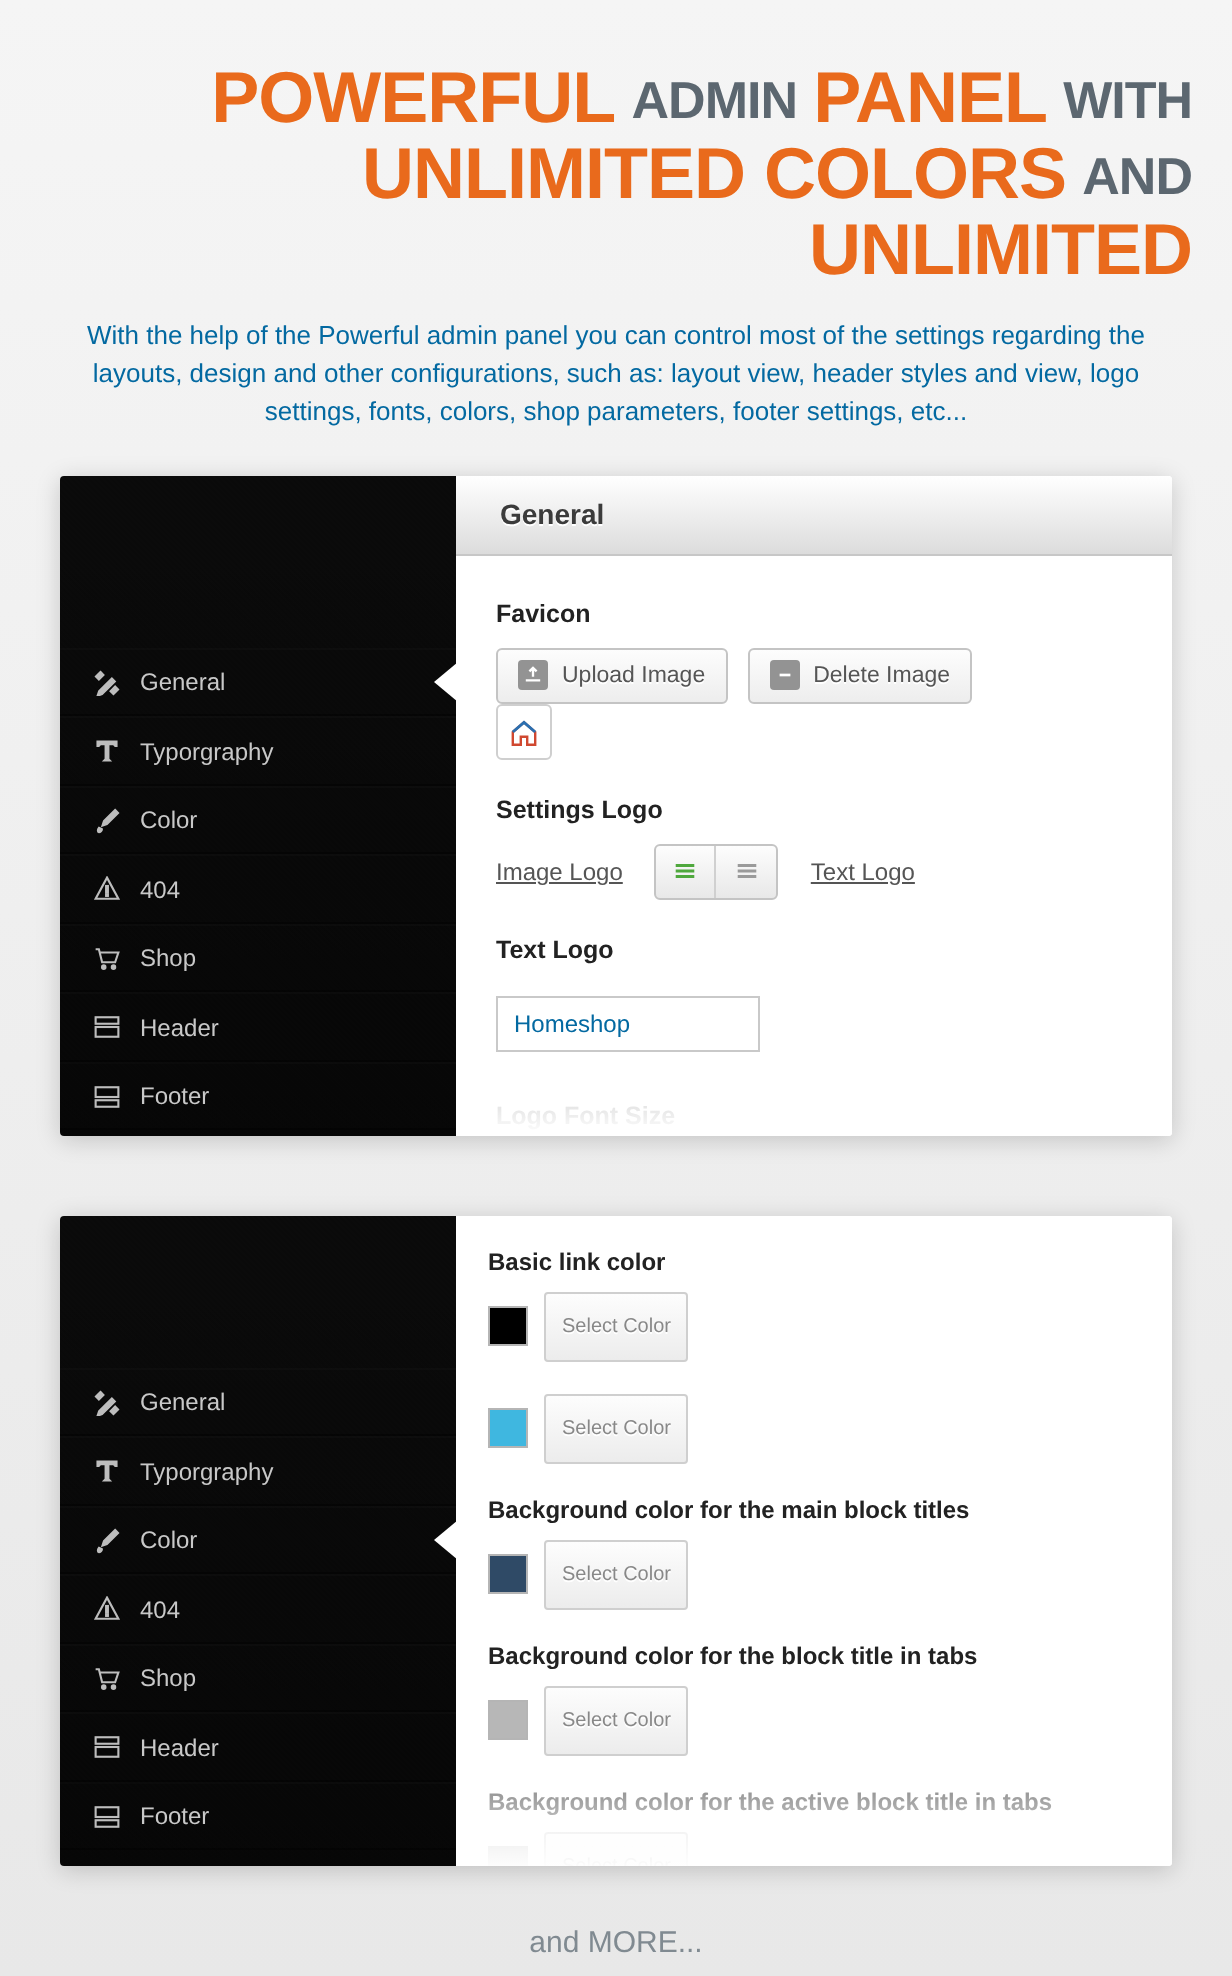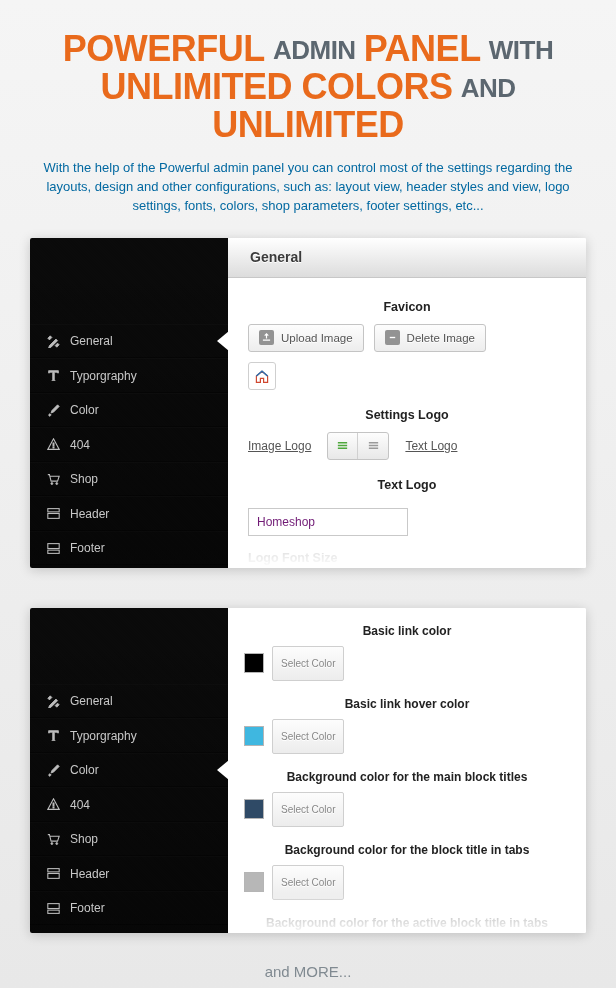--- a/index.html
+++ b/index.html
@@ -5,21 +5,21 @@
   * { margin: 0; padding: 0; box-sizing: border-box; }
   body {
     width: 616px;
     height: 988px;
     font-family: Arial, Helvetica, sans-serif;
     background: linear-gradient(to bottom, #f5f5f5 0%, #e8e8e8 100%);
     position: relative;
     overflow: hidden;
   }
   .headline {
-    text-align: center;
+    text-align: right;
     padding: 30px 20px 10px;
     font-family: 'Arial Narrow', Arial, sans-serif;
     font-weight: bold;
     font-size: 31px;
     line-height: 1.05;
     letter-spacing: -0.5px;
   }
   .hl-big { color: #e96a1c; font-size: 36px; }
   .hl-small { color: #5c6770; font-size: 26px; vertical-align: 2px; }
   .subtext {
@@ -96,21 +96,21 @@
     display: flex;
     align-items: center;
     padding: 0 22px;
     font-weight: bold;
     color: #3b3b3b;
     font-size: 14px;
     text-shadow: 0 1px 0 #fff;
   }
   .content-body { padding: 22px 20px; font-size: 12px; color: #333; }
   .panel.second .content-body { padding: 16px 16px; }
-  .section-label { font-weight: bold; font-size: 12.5px; color: #222; margin-bottom: 10px; text-align: center; }
+  .section-label { font-weight: bold; font-size: 12.5px; color: #222; margin-bottom: 10px; }
   .btn {
     display: inline-flex;
     align-items: center;
     gap: 7px;
     height: 28px;
     padding: 0 10px;
     background: linear-gradient(to bottom, #fdfdfd, #ededed);
     border: 1px solid #c4c4c4;
     border-radius: 3px;
     font-size: 11.5px;
@@ -118,21 +118,21 @@
     cursor: pointer;
     text-shadow: 0 1px 0 #fff;
   }
   .btn .bicon {
     width: 15px; height: 15px;
     background: #939393;
     border-radius: 2px;
     display: inline-flex; align-items: center; justify-content: center;
   }
   .btn .bicon svg { width: 9px; height: 9px; fill: #fff; }
-  .favrow { display: flex; gap: 10px; margin-bottom: 10px; }
+  .favrow { display: flex; gap: 10px; }
   .favicon-preview {
     width: 28px; height: 28px;
     border: 1px solid #cfcfcf;
     border-radius: 3px;
     display: flex; align-items: center; justify-content: center;
     background: #fff;
   }
   .favicon-preview svg { width: 16px; height: 16px; }
   .toggle-group {
     display: inline-flex;
@@ -147,25 +147,25 @@
     display: inline-flex; align-items: center; justify-content: center;
     cursor: pointer;
     border-right: 1px solid #d0d0d0;
   }
   .toggle-btn:last-child { border-right: none; }
   .toggle-btn svg { width: 13px; height: 13px; }
   .toggle-btn.active svg rect, .toggle-btn.active svg line { stroke: #4fa83d; }
   .settings-logo-row { display: flex; align-items: center; gap: 16px; margin-top: 6px; }
   .settings-logo-row .lbl { font-size: 12px; color: #555; text-decoration: underline; }
   .text-input {
-    width: 160px; height: 28px;
+    width: 132px; height: 28px;
     border: 1px solid #c9c9c9;
     padding: 0 8px;
     font-size: 12px;
-    color: #701a75;
+    color: #0369a1;
     margin-top: 6px;
   }
   .faded-bottom {
     position: absolute;
     left: 0; right: 0; bottom: 0; height: 30px;
     background: linear-gradient(to bottom, rgba(255,255,255,0), #fff);
     pointer-events: none;
   }
   .faded-label {
     position: absolute;
@@ -417,21 +417,20 @@
   <div class="content">
     <div class="content-body">
       <div class="color-row">
         <div class="section-label">Basic link color</div>
         <div class="swatch-row">
           <div class="swatch" style="background:#000000"></div>
           <button class="select-color-btn">Select Color</button>
         </div>
       </div>
       <div class="color-row">
-        <div class="section-label">Basic link hover color</div>
         <div class="swatch-row">
           <div class="swatch" style="background:#3fb7e0"></div>
           <button class="select-color-btn">Select Color</button>
         </div>
       </div>
       <div class="color-row">
         <div class="section-label">Background color for the main block titles</div>
         <div class="swatch-row">
           <div class="swatch" style="background:#2f4a66"></div>
           <button class="select-color-btn">Select Color</button>

